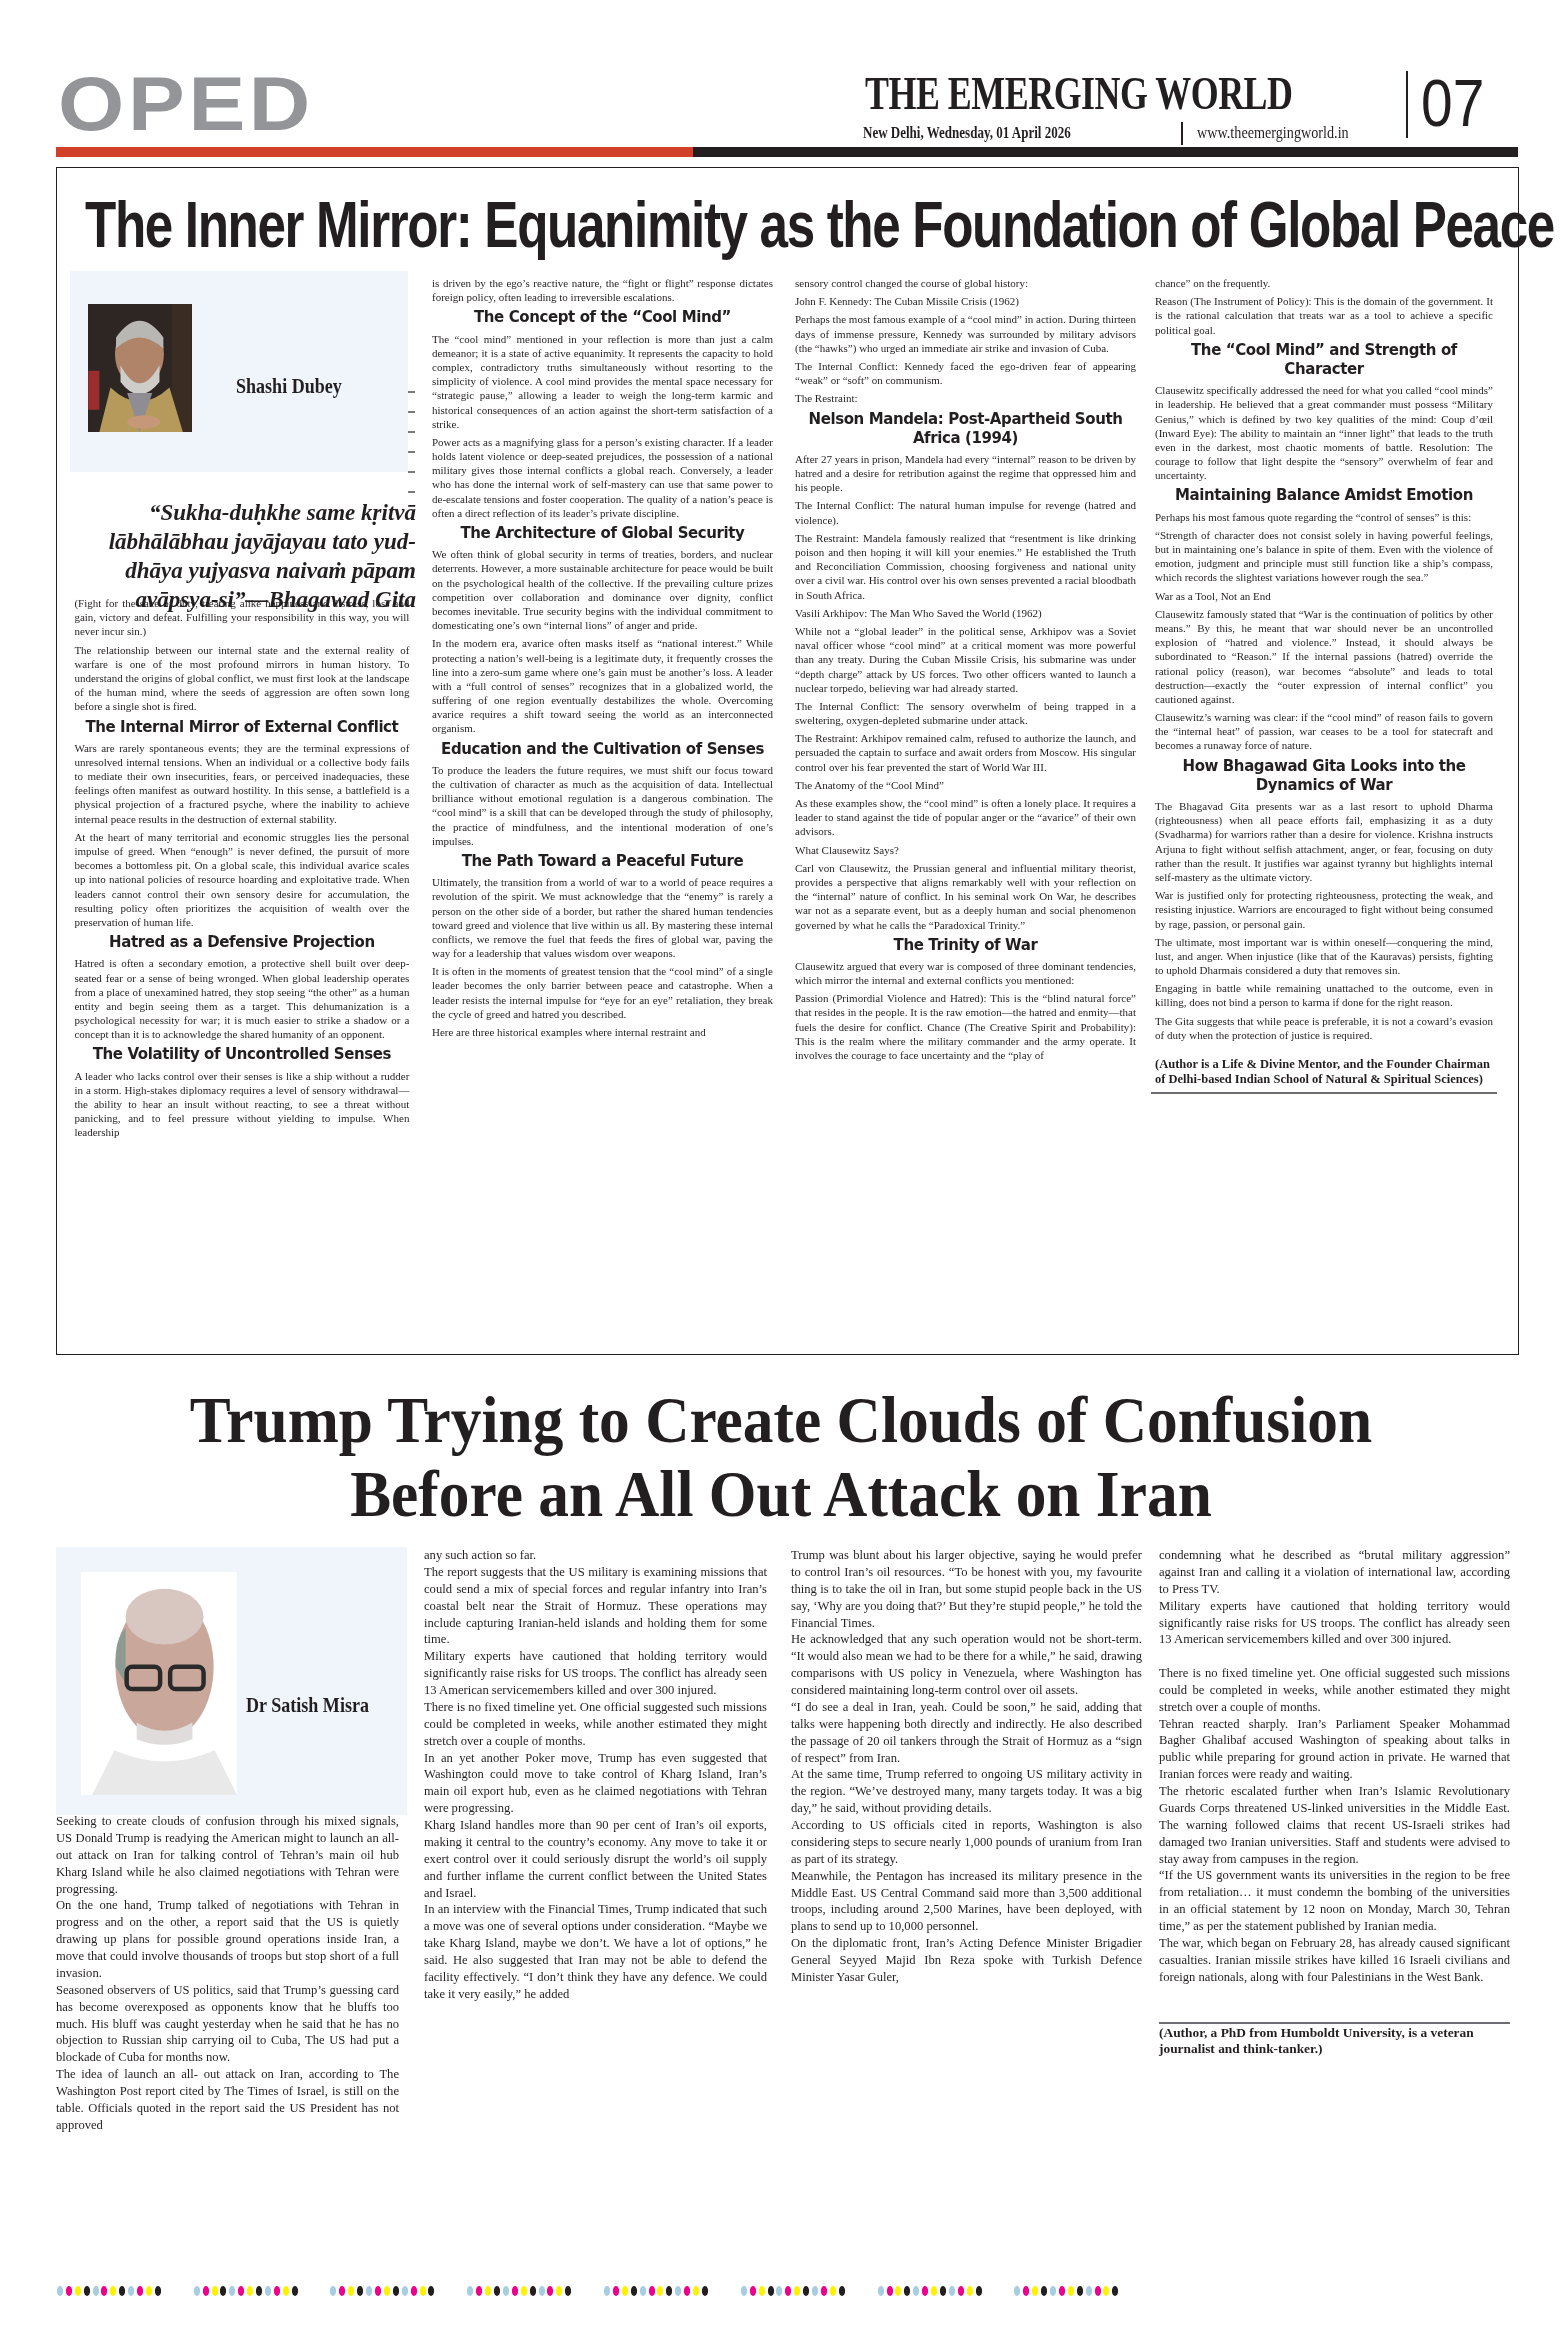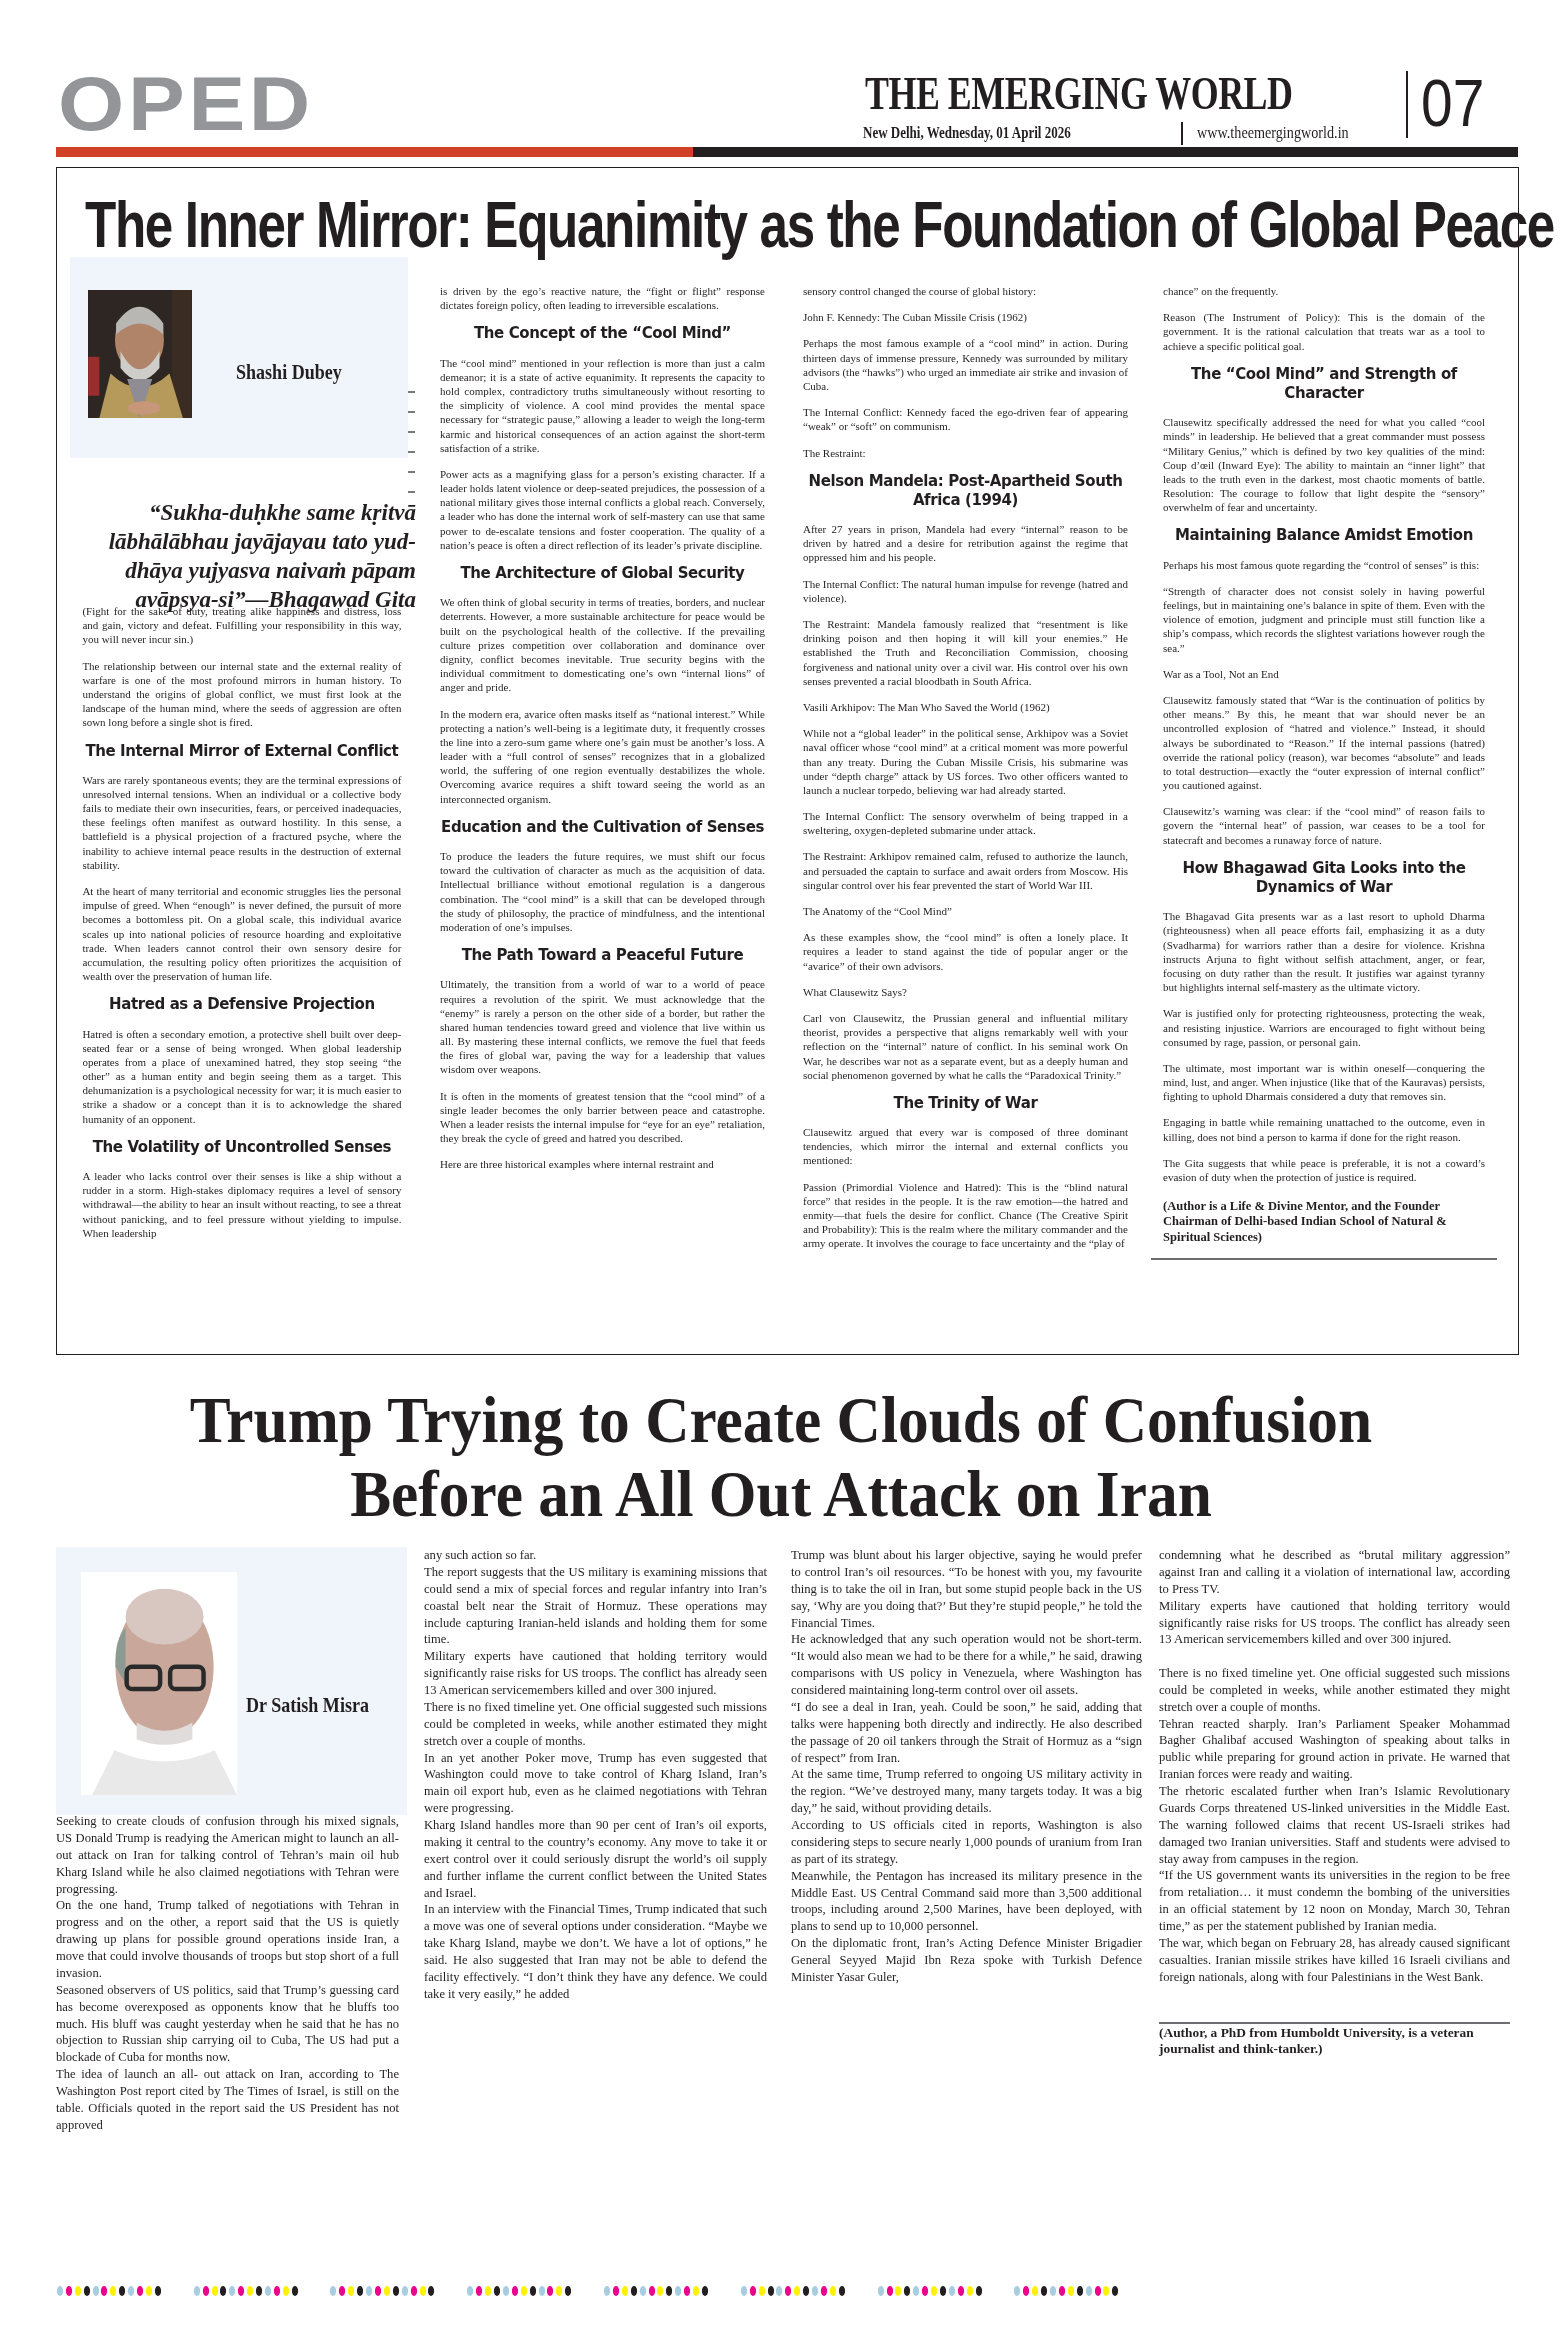--- a/index.html
+++ b/index.html
@@ -23,21 +23,21 @@
   .a1-headline { position: absolute; left: 28px; top: 22px; width: 1416px; font-family: "Liberation Sans", sans-serif; font-weight: 700; font-size: 64px; letter-spacing: -1.7px; line-height: 1.1; white-space: nowrap; transform: scaleX(0.8); transform-origin: left; }
 
   .author-box { position: absolute; background: #f0f5fc; }
   .author-photo { position: absolute; overflow: hidden; }
   .author-name { position: absolute; font-family: "Liberation Serif", serif; font-weight: 700; font-size: 22px; white-space: nowrap; transform: scaleX(0.82); transform-origin: left; }
   .dash-marks span { position: absolute; width: 6.7px; height: 1.7px; background: #7a7a7a; }
 
   .quote { position: absolute; font-family: "Liberation Serif", serif; font-style: italic; font-weight: 700; font-size: 23px; line-height: 1.26; text-align: right; }
 
   .col { position: absolute; font-family: "Liberation Serif", serif; font-size: 11px; line-height: 1.29; text-align: justify; color: #231f20; }
-  .col p { margin: 12px; }
+  .col p { margin: 4px; }
   .col .sub { font-family: "DejaVu Sans", sans-serif; font-size: 15px; line-height: 1.28; text-align: center; letter-spacing: -0.4px; margin: 2.2px 0 1.1px 0; color: #231f20; }
   .col .sig { font-weight: 700; font-size: 12.5px; line-height: 1.25; margin-top: 14.5px; text-align: left; }
   .col .sig-rule { height: 2.2px; background: #6d6e71; margin-top: 3.3px; }
 
   
   .a2-headline { position: absolute; left: 45px; top: 1383px; width: 1472px; text-align: center; font-family: "Liberation Serif", serif; font-size: 66px; line-height: 1.12; transform: scaleX(0.93); transform-origin: center; }
   .col2 { position: absolute; font-family: "Liberation Serif", serif; font-size: 12.6px; line-height: 1.34; text-align: justify; color: #231f20; }
   .col2 p { margin: 0; }
   .col2 .sig { font-weight: 700; font-size: 13.4px; line-height: 1.2; margin-top: 10px; border-top: 2.2px solid #6d6e71; padding-top: 1.1px; text-align: left; }
 
@@ -57,21 +57,21 @@
   <div class="masthead-url">www.theemergingworld.in</div>
   <div class="masthead-sep2"></div>
   <div class="page-number">07</div>
   <div class="rule-red"></div>
   <div class="rule-black"></div>
 </header>
 
 <article class="article1">
   <h1 class="a1-headline">The Inner Mirror: Equanimity as the Foundation of Global Peace</h1>
 
-  <div class="author-box" style="left:13.4px; top:89px; width:338px; height:201px;">
+  <div class="author-box" style="left:13.4px; top:103px; width:338px; height:201px;">
     <div class="author-photo" style="left:17.3px; top:33px; width:104px; height:128px; background:#2b2420;">
       <svg width="104" height="128" viewBox="0 0 186 230">
         <rect width="186" height="230" fill="#2d2622"></rect>
         <rect x="0" y="120" width="20" height="70" fill="#9a2e2e"></rect>
         <rect x="150" y="0" width="36" height="230" fill="#3a2c22"></rect>
         <ellipse cx="92" cy="90" rx="44" ry="58" fill="#b08468"></ellipse>
         <path d="M50 60 Q92 0 135 60 L135 80 Q92 40 50 80 Z" fill="#b9b7b4"></path>
         <path d="M58 110 Q92 175 128 110 L128 140 Q92 185 58 140 Z" fill="#cfcdca"></path>
         <path d="M20 230 L40 150 Q92 200 146 150 L170 230 Z" fill="#b59a5c"></path>
         <path d="M70 160 L92 230 L115 160 Z" fill="#8f8d93"></path>

